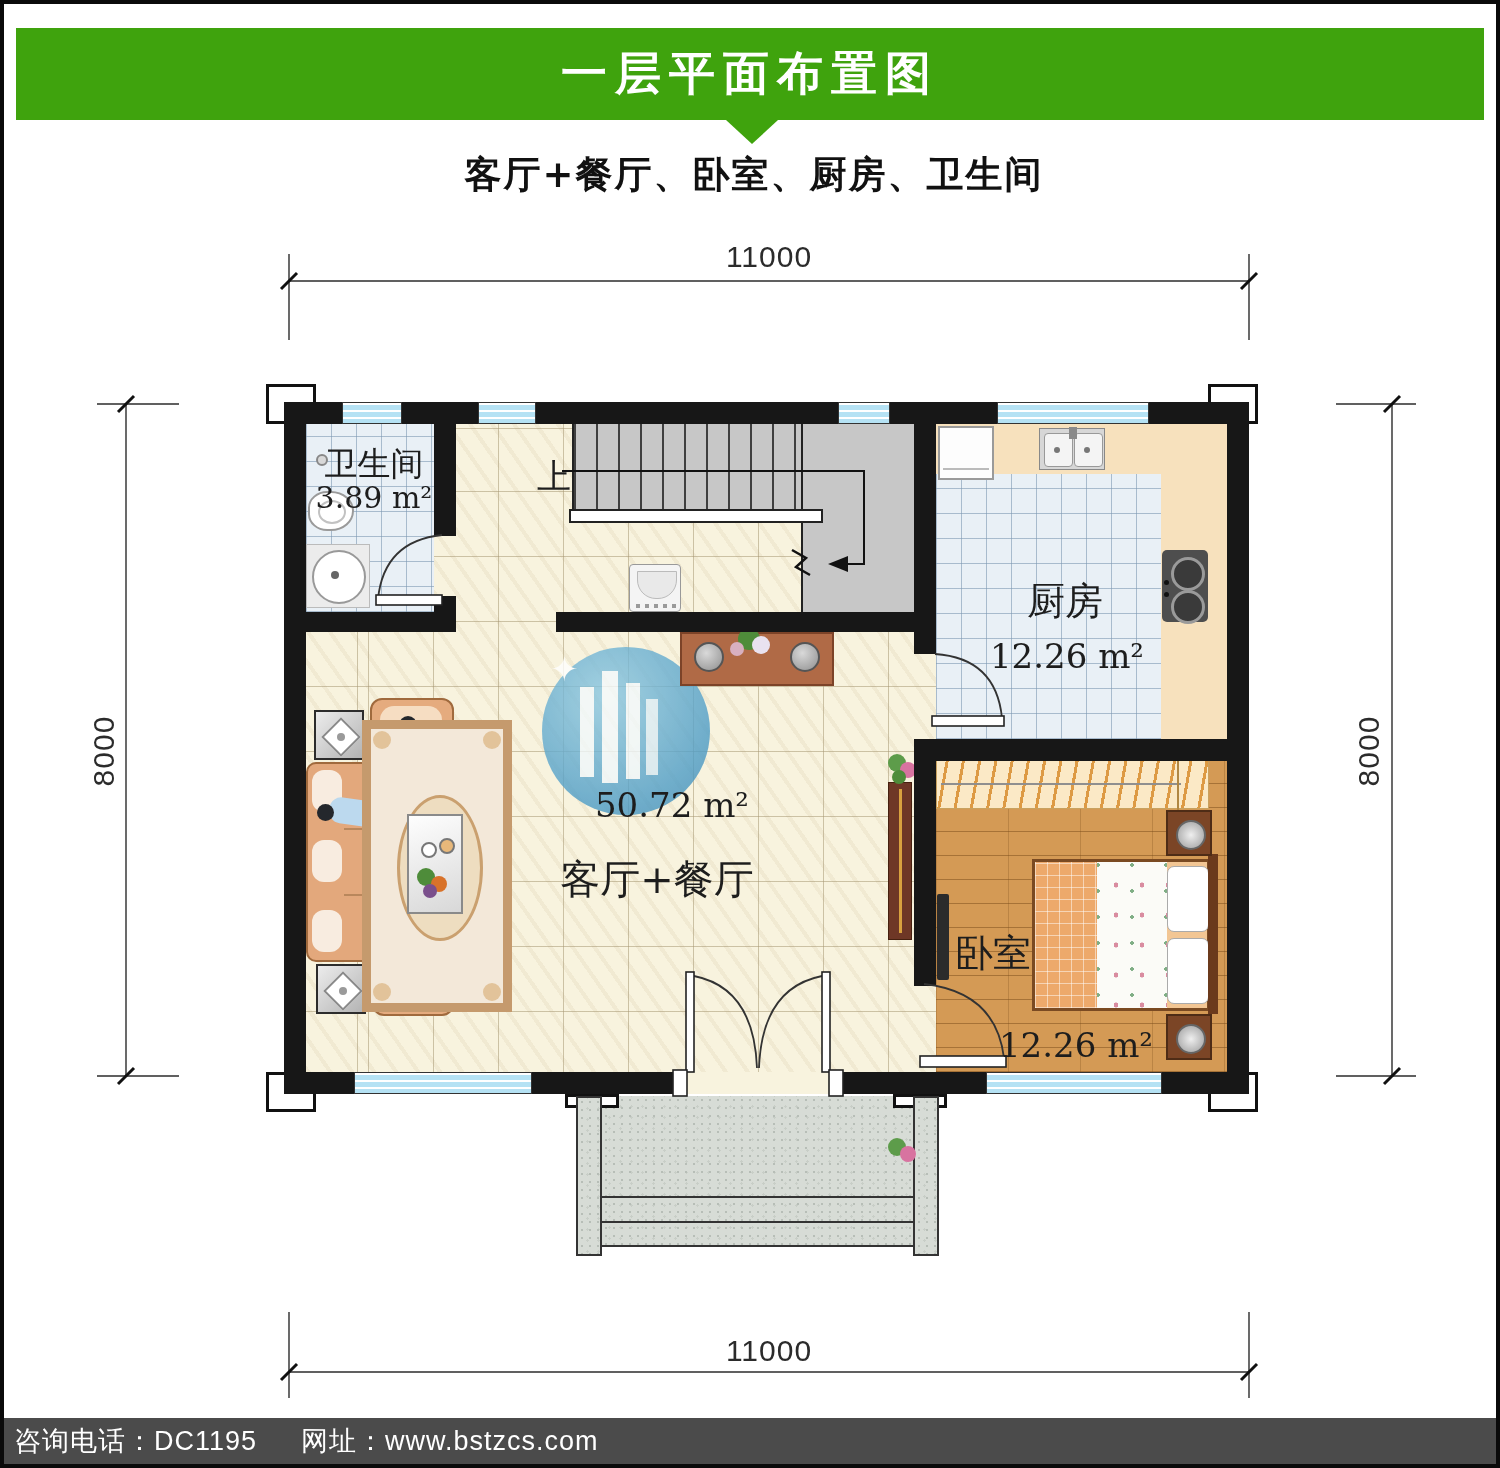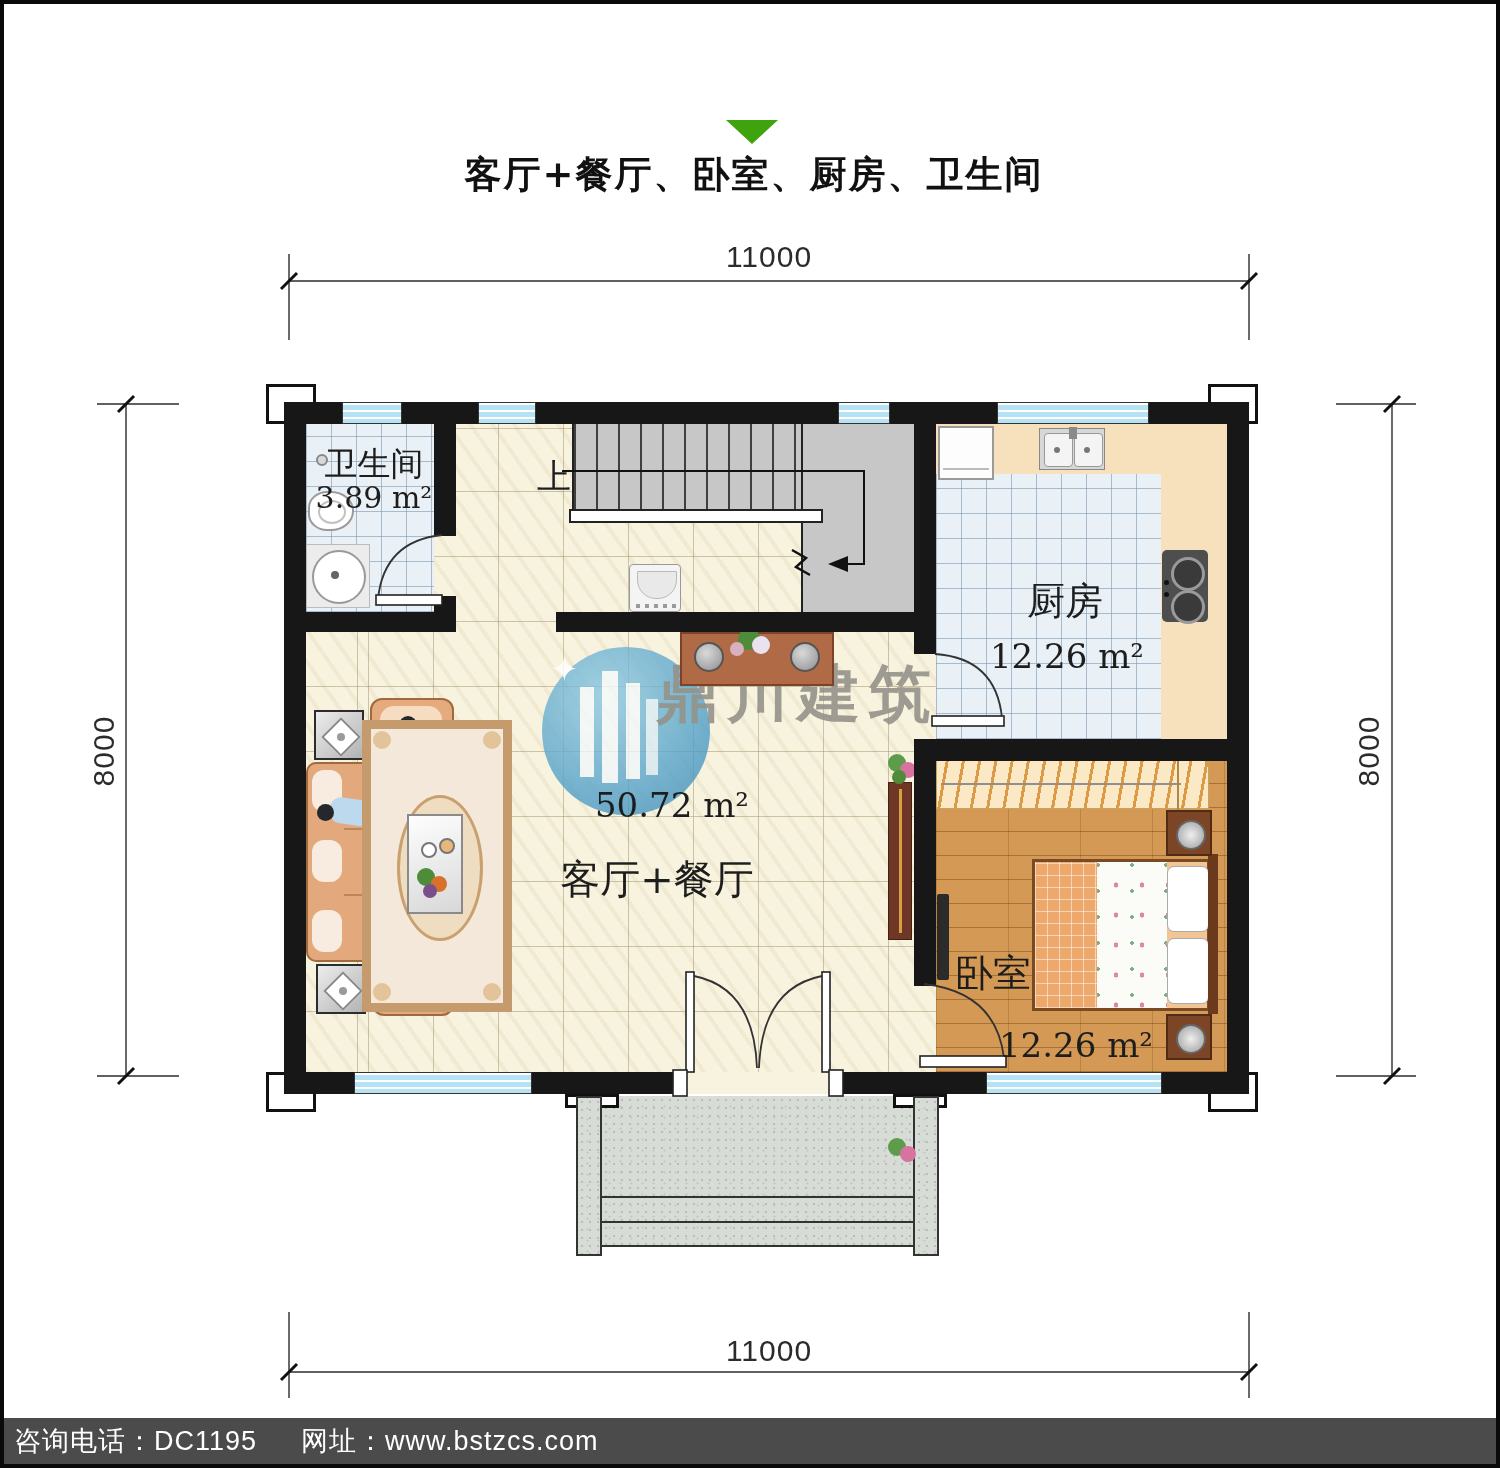--- a/index.html
+++ b/index.html
@@ -47,20 +47,23 @@
   .footer{position:absolute;left:0;bottom:0;width:1500px;height:46px;background:#4b4b4b;
           display:flex;align-items:center;gap:44px;padding-left:10px;box-sizing:border-box;
           color:#fff;font-size:27px;font-weight:500;letter-spacing:1px;white-space:nowrap;z-index:9;}
   svg.anno{position:absolute;left:0;top:0;z-index:6;pointer-events:none;}
 </style>
 </head>
 <body>
 
 <div class="page">
 
+  <div class="titlebar">
+    <div class="t">一层平面布置图</div>
+  </div>
   <div class="pointer"></div>
   <div class="subtitle">客厅+餐厅、卧室、厨房、卫生间</div>
 
   <div class="cornermark" style="left:262px;top:380px;width:50px;height:40px;"></div>
   <div class="cornermark" style="left:1204px;top:380px;width:50px;height:40px;"></div>
   <div class="cornermark" style="left:262px;top:1068px;width:50px;height:40px;"></div>
   <div class="cornermark" style="left:1204px;top:1068px;width:50px;height:40px;"></div>
 
   <div class="abs floor-cream" style="left:302px;top:420px;width:921px;height:648px;z-index:1;"></div>
   <div class="abs tile-blue" style="left:302px;top:420px;width:128px;height:188px;z-index:1;"></div>
@@ -83,21 +86,20 @@
   <div class="abs granite" style="left:572px;top:1092px;width:26px;height:160px;border:2px solid #333;box-sizing:border-box;z-index:3;"></div>
   <div class="abs granite" style="left:909px;top:1092px;width:26px;height:160px;border:2px solid #333;box-sizing:border-box;z-index:3;"></div>
 
   <div class="wm" style="left:538px;top:643px;width:168px;height:168px;border-radius:50%;opacity:.8;background:radial-gradient(circle at 38% 30%,#8ec9e2,#4d9cc6 70%,#3d88b4);">
     <div class="abs" style="left:38px;top:40px;width:14px;height:90px;background:#fff;opacity:.9;"></div>
     <div class="abs" style="left:60px;top:24px;width:16px;height:112px;background:#fff;opacity:.9;"></div>
     <div class="abs" style="left:84px;top:36px;width:14px;height:96px;background:#fff;opacity:.9;"></div>
     <div class="abs" style="left:104px;top:52px;width:12px;height:76px;background:#fff;opacity:.75;"></div>
     <div class="abs" style="left:8px;top:2px;color:#fff;font-size:34px;">✦</div>
   </div>
-  <div class="wm" style="left:652px;top:648px;font-size:62px;font-weight:bold;letter-spacing:9px;color:rgba(148,146,137,.9);font-family:'Liberation Sans',sans-serif;">鼎川建筑</div>
 
   <div class="furn" style="left:310px;top:706px;width:50px;height:50px;background:linear-gradient(135deg,#ececec,#b3b3b3);border:2px solid #2c2c2c;">
     <div class="abs" style="left:11px;top:11px;width:24px;height:24px;background:#fff;border:2px solid #8a8a8a;transform:rotate(45deg);"></div>
     <div class="abs" style="left:21px;top:21px;width:8px;height:8px;border-radius:50%;background:#9a9a9a;"></div>
   </div>
   <div class="furn" style="left:312px;top:960px;width:50px;height:50px;background:linear-gradient(135deg,#ececec,#b3b3b3);border:2px solid #2c2c2c;">
     <div class="abs" style="left:11px;top:11px;width:24px;height:24px;background:#fff;border:2px solid #8a8a8a;transform:rotate(45deg);"></div>
     <div class="abs" style="left:21px;top:21px;width:8px;height:8px;border-radius:50%;background:#9a9a9a;"></div>
   </div>
   <div class="furn" style="left:366px;top:694px;width:84px;height:84px;background:#e5ab7e;border:2px solid #a06a3d;border-radius:12px;">
@@ -272,21 +274,21 @@
     <rect x="669" y="1066" width="14" height="26" fill="#fff" stroke="#222" stroke-width="1.6"></rect>
     <rect x="825" y="1066" width="14" height="26" fill="#fff" stroke="#222" stroke-width="1.6"></rect>
   </svg>
 
   <div class="label" style="left:305px;top:438px;width:130px;font-size:33px;">卫生间</div>
   <div class="label" style="left:300px;top:476px;width:140px;font-size:30px;">3.89 m²</div>
   <div class="label" style="left:991px;top:572px;width:140px;font-size:38px;">厨房</div>
   <div class="label" style="left:983px;top:632px;width:160px;font-size:34px;">12.26 m²</div>
   <div class="label" style="left:588px;top:781px;width:160px;font-size:34px;">50.72 m²</div>
   <div class="label" style="left:553px;top:848px;width:200px;font-size:40px;">客厅+餐厅</div>
-  <div class="label" style="left:929px;top:944px;width:120px;font-size:38px;">卧室</div>
+  <div class="label" style="left:929px;top:924px;width:120px;font-size:38px;">卧室</div>
   <div class="label" style="left:992px;top:1021px;width:160px;font-size:34px;">12.26 m²</div>
   <div class="label" style="left:530px;top:450px;width:40px;font-size:34px;">上</div>
 
   <div class="dimtext" style="left:690px;top:236px;width:150px;text-align:center;">11000</div>
   <div class="dimtext" style="left:690px;top:1330px;width:150px;text-align:center;">11000</div>
   <div class="dimtext" style="left:25px;top:730px;width:150px;text-align:center;transform:rotate(-90deg);">8000</div>
   <div class="dimtext" style="left:1290px;top:730px;width:150px;text-align:center;transform:rotate(-90deg);">8000</div>
 
   <div class="footer">
     <span>咨询电话：DC1195</span>

